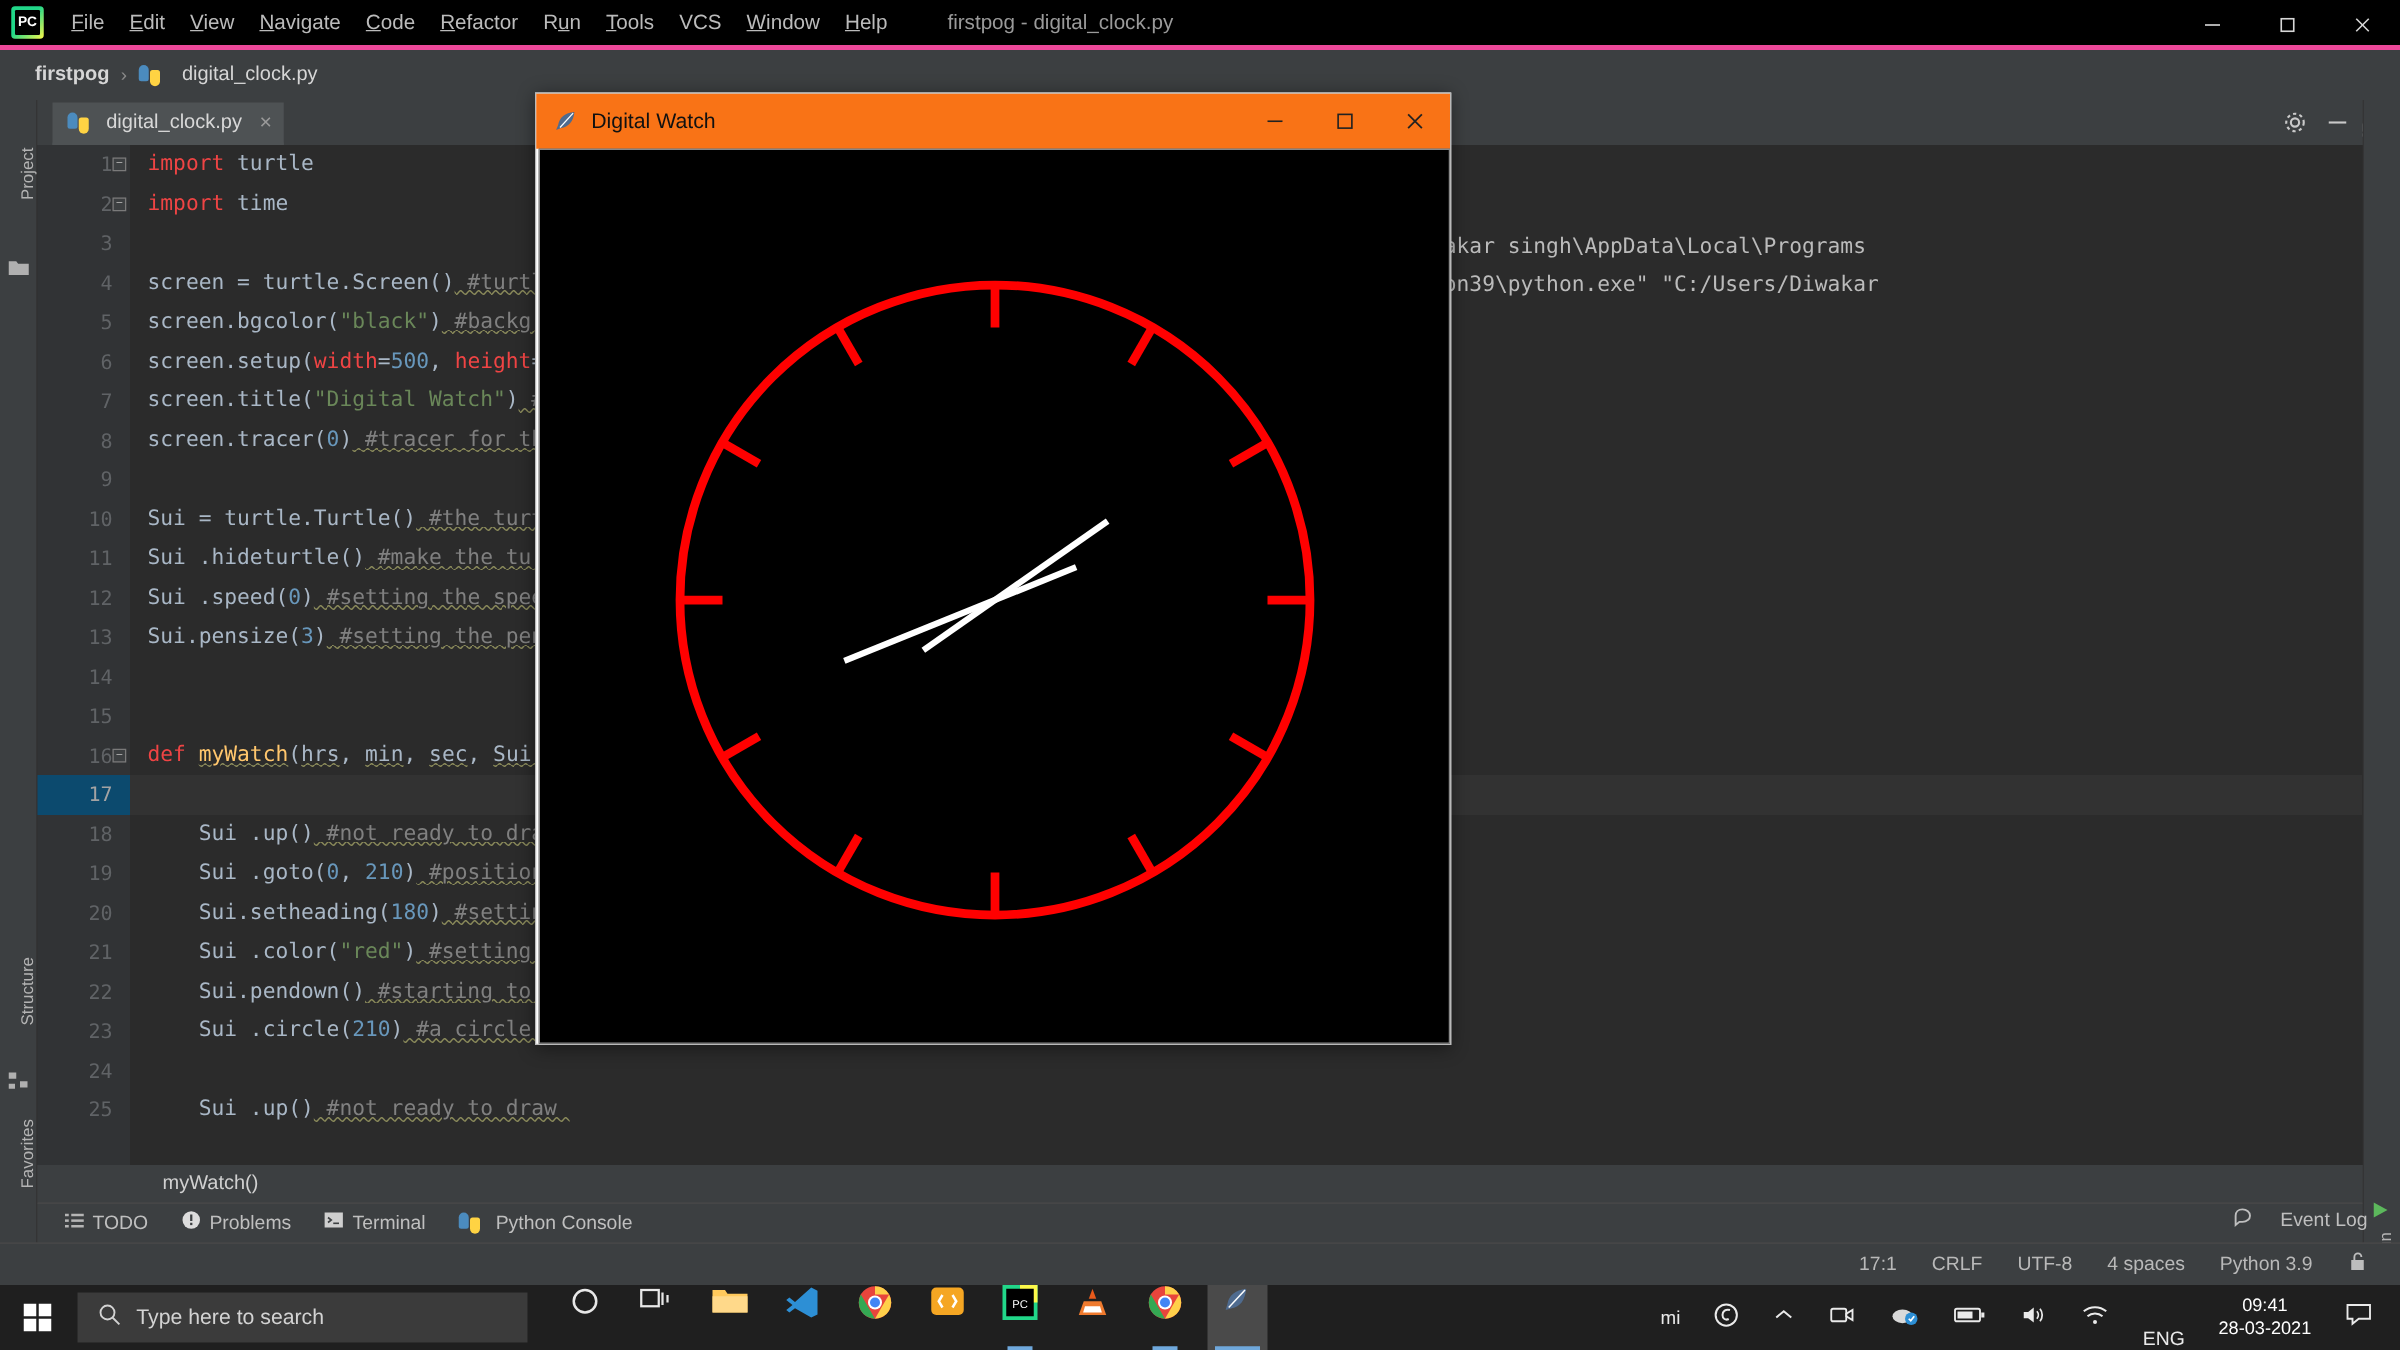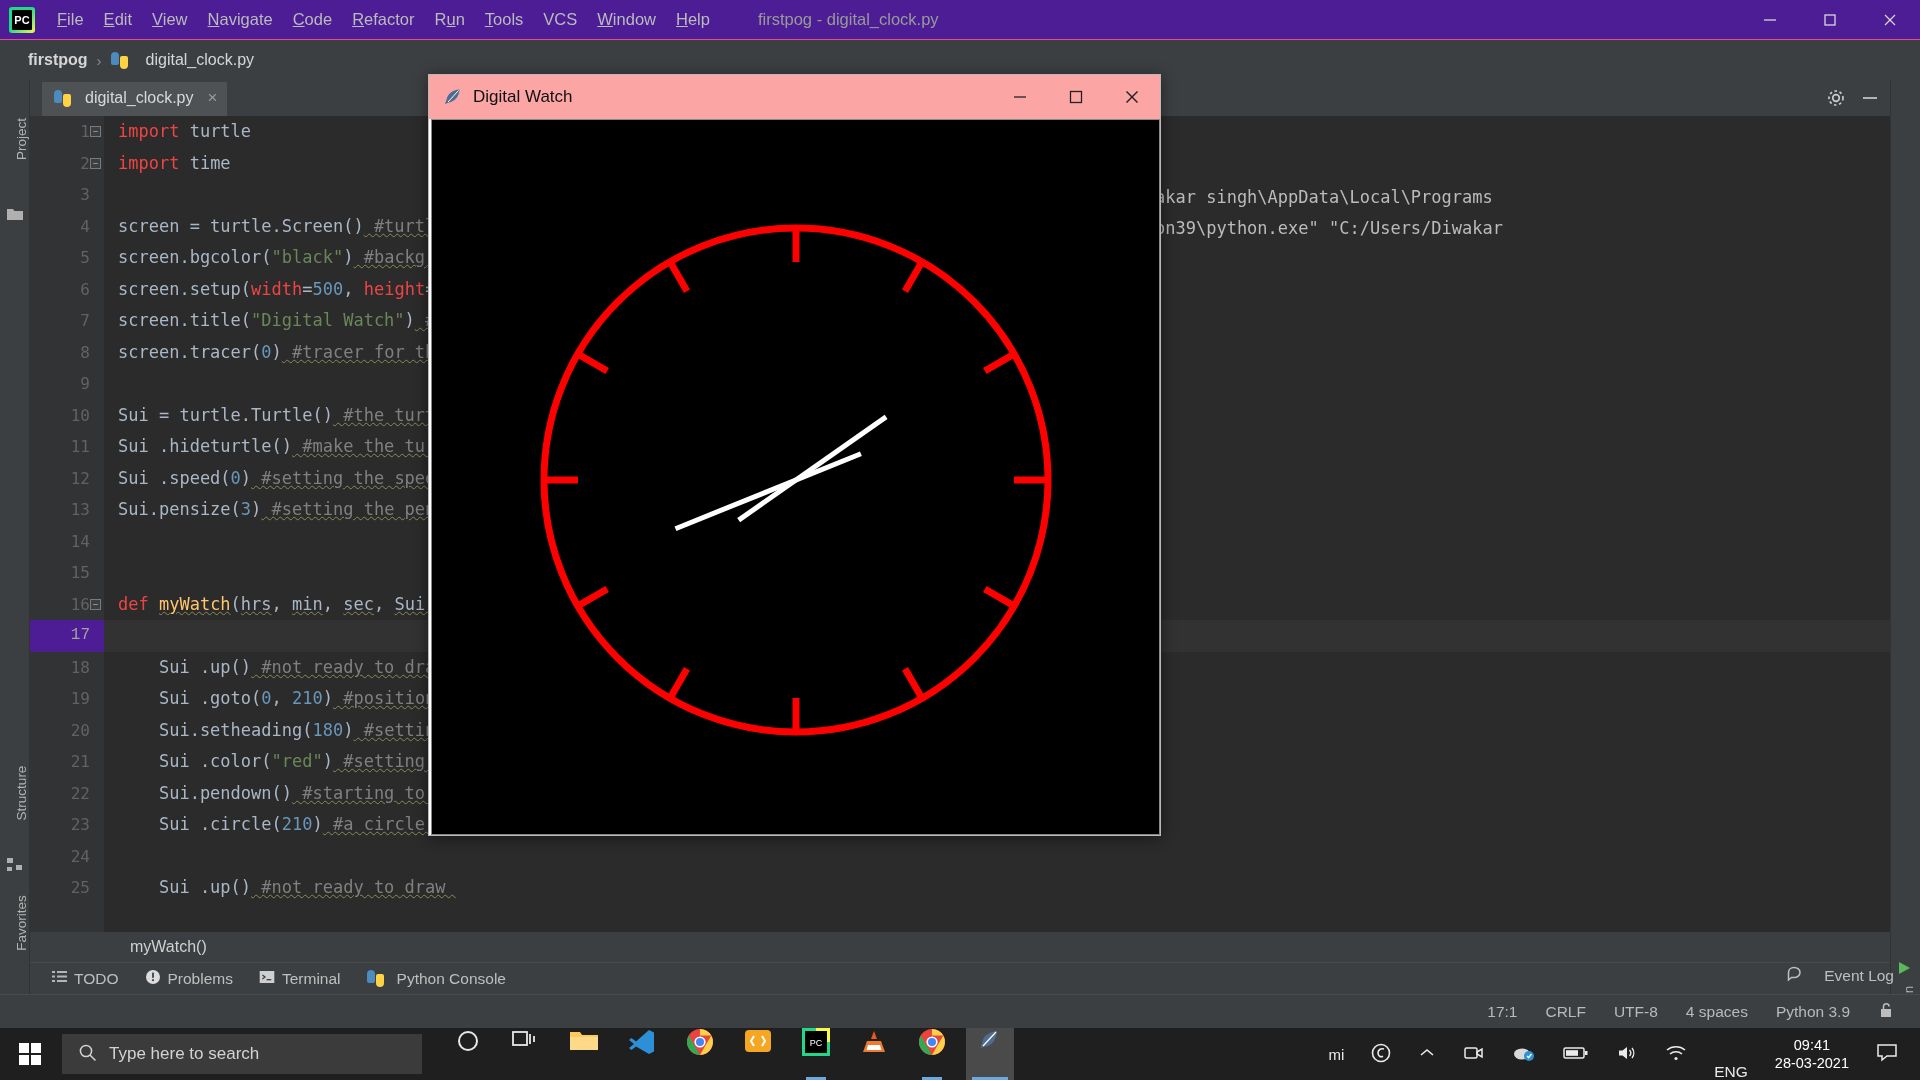--- a/index.html
+++ b/index.html
@@ -10,22 +10,22 @@
     background: #3c3f41;
   }
   .screen { position: relative; width: 1920px; height: 1080px; }
 
   
   .ide { position: absolute; left:0; top:0; width:1920px; height:1028px; background:#3c3f41; }
 
   
   .menubar {
     position:absolute; left:0; top:0; width:1920px; height:40px;
-    background:#4c1d95; display:flex; align-items:center;
-    border-bottom:1px solid #ec4899;
+    background:#000000; display:flex; align-items:center;
+    border-bottom:4px solid #ec4899;
   }
   .pc-logo {
     width:26px; height:26px; margin-left:9px; margin-right:12px;
     border-radius:3px; position:relative; overflow:hidden;
     background: linear-gradient(135deg,#21d789 0%, #21d789 45%, #fcf84a 100%);
     display:flex; align-items:center; justify-content:center;
   }
   .pc-logo::after{
     content:"PC"; position:absolute; left:3px; top:3px; right:3px; bottom:3px;
     background:#000; color:#fff; font-size:11px; font-weight:bold;
@@ -106,21 +106,21 @@
   .etab .close { color:#9a9a9a; font-size:17px; margin-left:6px; }
 
   
   .editorwrap { position:absolute; left:30px; top:116px; width:1860px; height:816px; background:#2b2b2b; }
   .gutter { position:absolute; left:0; top:0; width:74px; height:816px; background:#313335; }
   .code { position:absolute; left:74px; top:0; right:0; height:816px; background:#2b2b2b; overflow:hidden; }
   .line { height:31.5px; line-height:31.5px; white-space:pre; font-family:"DejaVu Sans Mono", monospace; font-size:17px; }
   .lnum { color:#606366; font-size:16px; text-align:right; padding-right:14px; font-family:"DejaVu Sans Mono", monospace; }
   .lnum.cur { color:#a4a3a3; }
   .ln-row { height:31.5px; line-height:31.5px; }
-  .ln-row.cur { background:#4c1d95;font-family:Liberation Mono, monospace; }
+  .ln-row.cur { background:#0c4a6e; }
   .code .line.cur { background:#323232; }
   .code-pad { padding-left:14px; }
   .kw  { color:#ef4444; }
   .fn  { color:#ffc66d; }
   .str { color:#6a8759; }
   .num { color:#6897bb; }
   .cmt { color:#808080; }
   .ident { color:#a9b7c6; }
   .wavy { text-decoration: underline; text-decoration-style: wavy; text-decoration-color:#8a8a5a; text-decoration-thickness:1px; }
   .fold {
@@ -161,21 +161,21 @@
     color:#bbbbbb; font-family:"DejaVu Sans Mono", monospace; font-size:17px;
     line-height:31px; white-space:pre; overflow:hidden;
   }
 
   
   .turtlewin {
     position:absolute; left:428px; top:74px; width:733px; height:762px;
     background:#fff; border:1px solid #b9b9b9; box-shadow:0 2px 14px rgba(0,0,0,.45);
   }
   .tw-title {
-    height:44px; background:#fca5a5; display:flex; align-items:center; padding-left:14px; gap:10px;
+    height:44px; background:#f97316; display:flex; align-items:center; padding-left:14px; gap:10px;
     position:relative;
   }
   .tw-title .tname { color:#111; font-size:17px; }
   .feather { width:20px; height:20px; }
   .tw-ctrl { position:absolute; right:0; top:0; height:44px; display:flex; }
   .tw-btn { width:56px; height:44px; display:flex; align-items:center; justify-content:center; color:#222; }
   .tw-canvas {
     position:absolute; left:2px; top:44px; width:729px; height:716px;
     background:#000; border:1px solid #888;
   }

